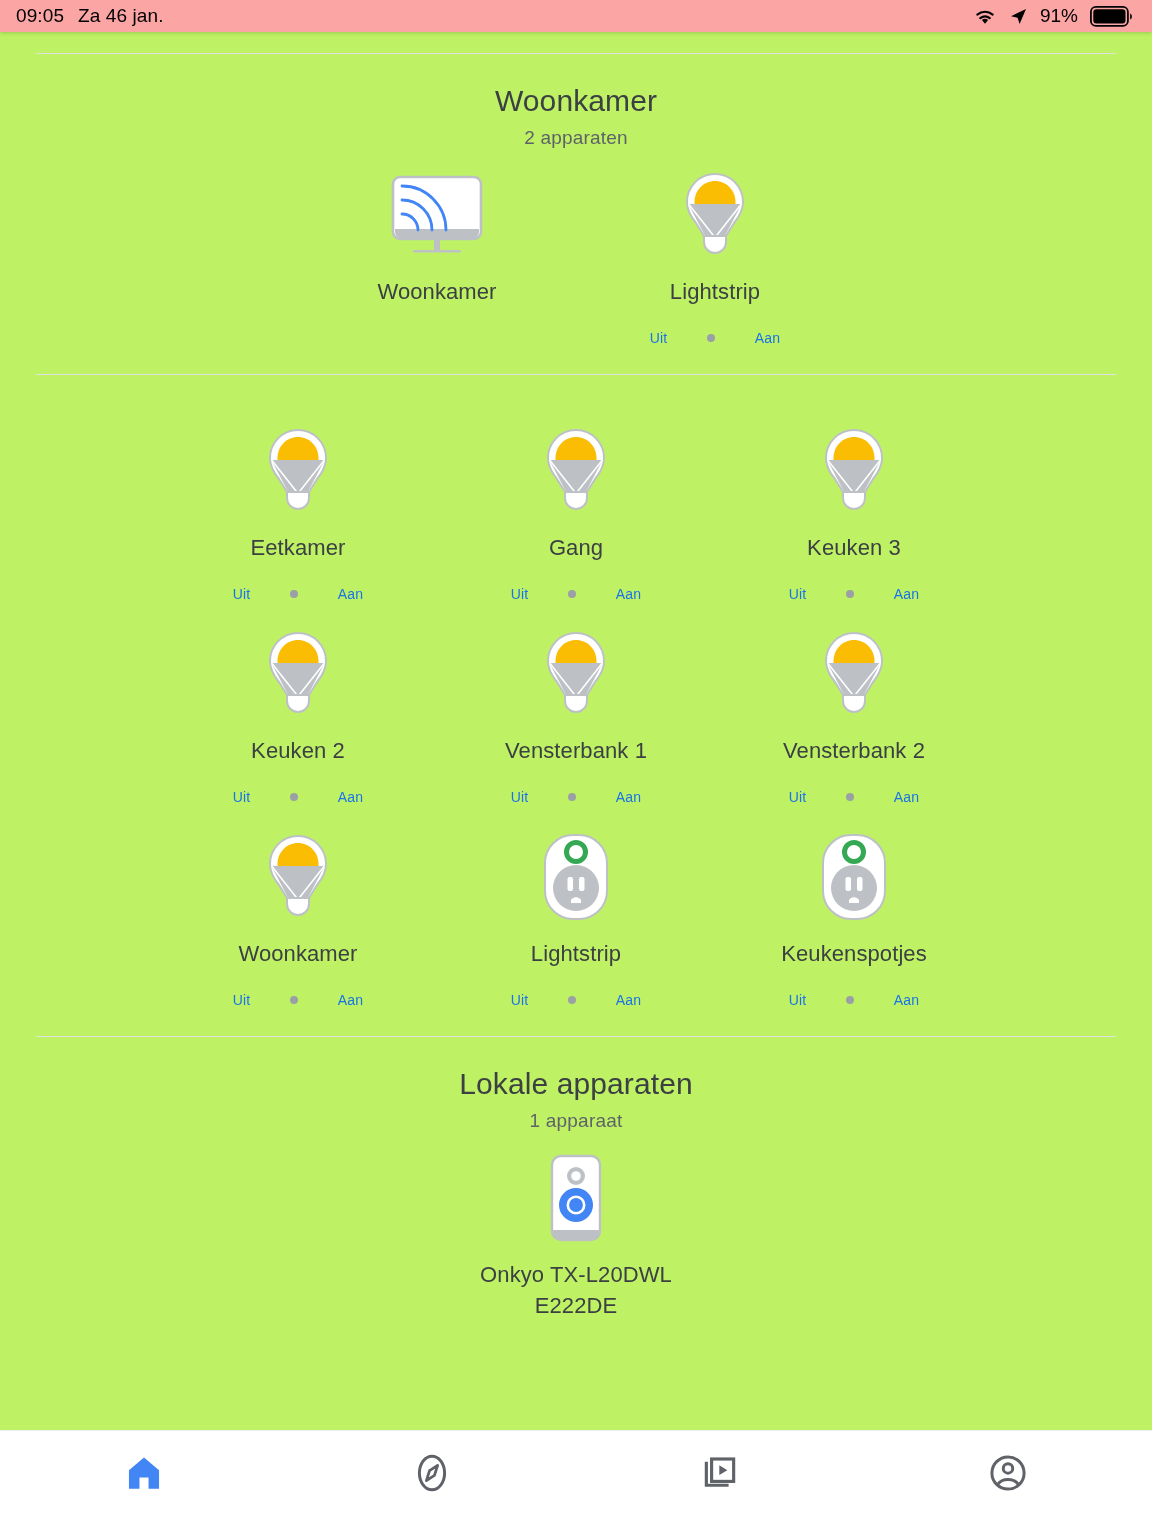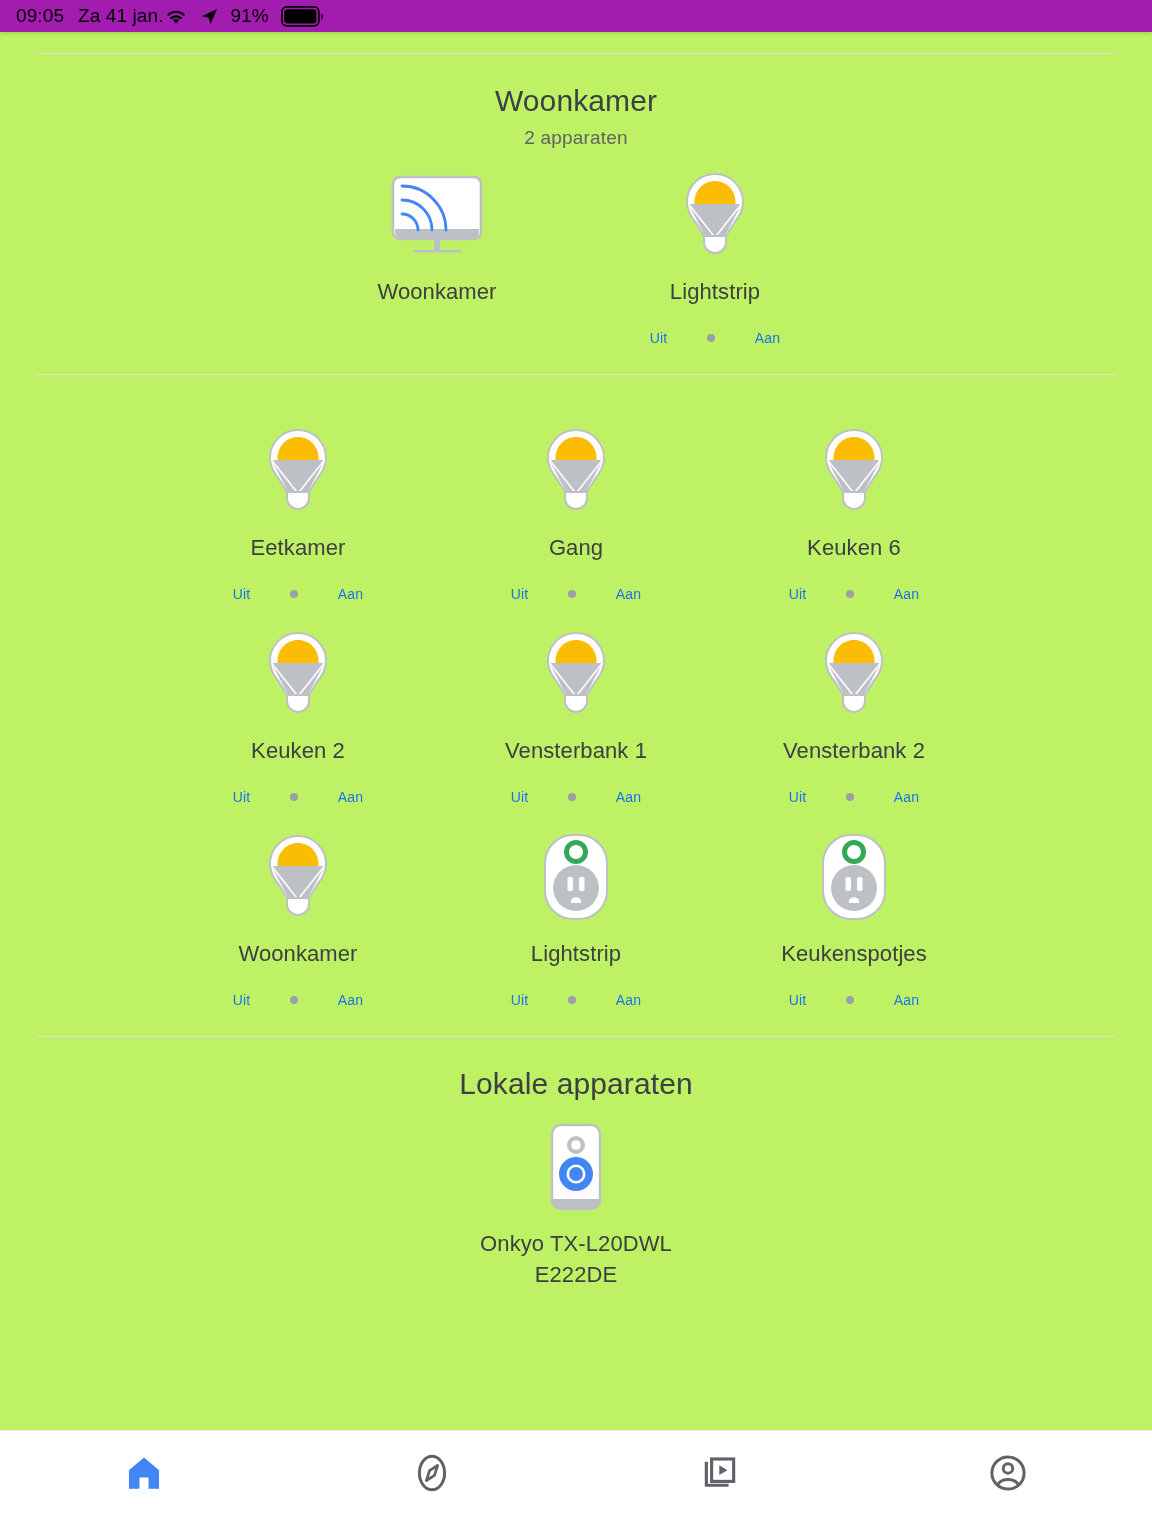--- a/index.html
+++ b/index.html
@@ -20,22 +20,23 @@
     display: flex;
     flex-direction: column;
   }
 
   
   .status-bar {
     height: 32px;
     flex: 0 0 32px;
     display: flex;
     align-items: center;
+    justify-content: space-between;
     padding: 0 18px 0 16px;
-    background: #a21caf;
+    background: #fca5a5;
     box-shadow: 0 1px 4px rgba(0,0,0,0.18);
     position: relative;
     z-index: 10;
   }
   .status-left {
     display: flex;
     align-items: center;
     gap: 14px;
     font-size: 19px;
     color: #000;
@@ -161,21 +162,21 @@
   .nav-item svg { display: block; }
 </style>
 </head>
 <body>
 
 <div class="screen">
 
   <div class="status-bar">
     <div class="status-left">
       <span>09:05</span>
-      <span>Za 41 jan.</span>
+      <span>Za 46 jan.</span>
     </div>
     <div class="status-right">
       <span>
         <svg width="24" height="19" viewBox="0 0 24 19">
           <path d="M12 16.8 L15.1 12.9 A5 5 0 0 0 8.9 12.9 Z" fill="#000"></path>
           <path d="M4.3 7.6 A12 12 0 0 1 19.7 7.6" stroke="#000" stroke-width="2.1" fill="none" stroke-linecap="round"></path>
           <path d="M7.2 11.1 A8 8 0 0 1 16.8 11.1" stroke="#000" stroke-width="2.1" fill="none" stroke-linecap="round"></path>
         </svg>
       </span>
       <span>
@@ -281,21 +282,21 @@
             <div class="tile">
               <div class="tile-icon">
                 <span><svg width="80" height="92" viewBox="0 0 80 92">
                     <path d="M40 5 C24 5 12 18 12 33 C12 41 16 48 21 54 L31 70 L49 70 L59 54 C64 48 68 41 68 33 C68 18 56 5 40 5 Z" fill="#ffffff" stroke="#bdc1c6" stroke-width="2"></path>
                     <path d="M40 12 C28.5 12 19.5 21.5 19.5 33 C19.5 33.7 19.53 34.3 19.6 35 L60.4 35 C60.47 34.3 60.5 33.7 60.5 33 C60.5 21.5 51.5 12 40 12 Z" fill="#fbbc04"></path>
                     <path d="M13.4 35 L66.6 35 L48.6 69.5 L31.4 69.5 Z" fill="#bdc1c6"></path>
                     <path d="M13.6 35 L40 68.5 L66.4 35" fill="none" stroke="#ffffff" stroke-width="1.6"></path>
                     <path d="M29 67 L51 67 L51 73 A11 11 0 0 1 29 73 Z" fill="#ffffff" stroke="#bdc1c6" stroke-width="2"></path>
                   </svg></span>
               </div>
-              <div class="tile-label">Keuken 6</div>
+              <div class="tile-label">Keuken 3</div>
               <div class="tile-toggle">
                 <span class="tog">Uit</span>
                 <span class="tog-dot"></span>
                 <span class="tog">Aan</span>
               </div>
             </div>
             <div class="tile">
               <div class="tile-icon">
                 <span><svg width="80" height="92" viewBox="0 0 80 92">
                     <path d="M40 5 C24 5 12 18 12 33 C12 41 16 48 21 54 L31 70 L49 70 L59 54 C64 48 68 41 68 33 C68 18 56 5 40 5 Z" fill="#ffffff" stroke="#bdc1c6" stroke-width="2"></path>
@@ -399,20 +400,21 @@
                 <span class="tog">Uit</span>
                 <span class="tog-dot"></span>
                 <span class="tog">Aan</span>
               </div>
             </div>
           </div>
         </div>
         <div class="divider" style="margin-top: 22px;"></div>
         <div class="section">
           <div class="section-title">Lokale apparaten</div>
+          <div class="section-sub">1 apparaat</div>
           <div class="grid cols1">
             <div class="tile">
               <div class="tile-icon">
                 <span><svg width="68" height="92" viewBox="0 0 68 92">
                     <rect x="10" y="4" width="48" height="84" rx="9" ry="9" fill="#ffffff" stroke="#bdc1c6" stroke-width="2.4"></rect>
                     <path d="M10 78 L58 78 L58 79 A9 9 0 0 1 49 88 L19 88 A9 9 0 0 1 10 79 Z" fill="#bdc1c6"></path>
                     <circle cx="34" cy="24" r="9" fill="#bdc1c6"></circle>
                     <circle cx="34" cy="24" r="4.8" fill="#ffffff"></circle>
                     <circle cx="34" cy="53" r="17" fill="#4285f4"></circle>
                     <circle cx="34" cy="53" r="8.2" fill="none" stroke="#ffffff" stroke-width="2.6"></circle>

